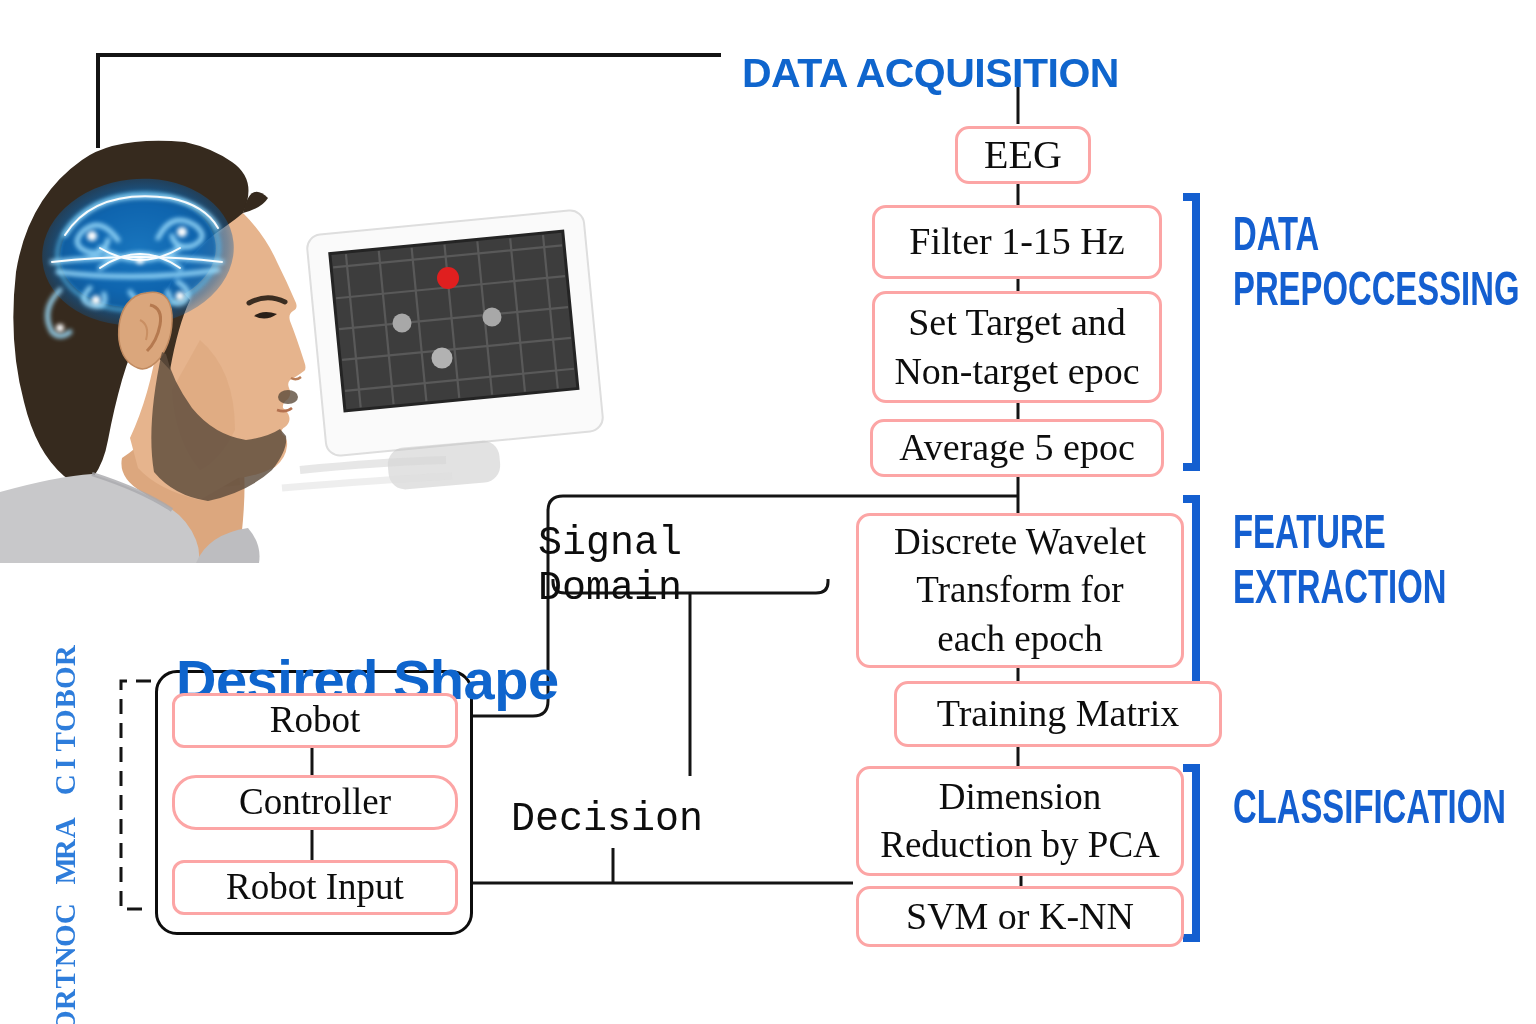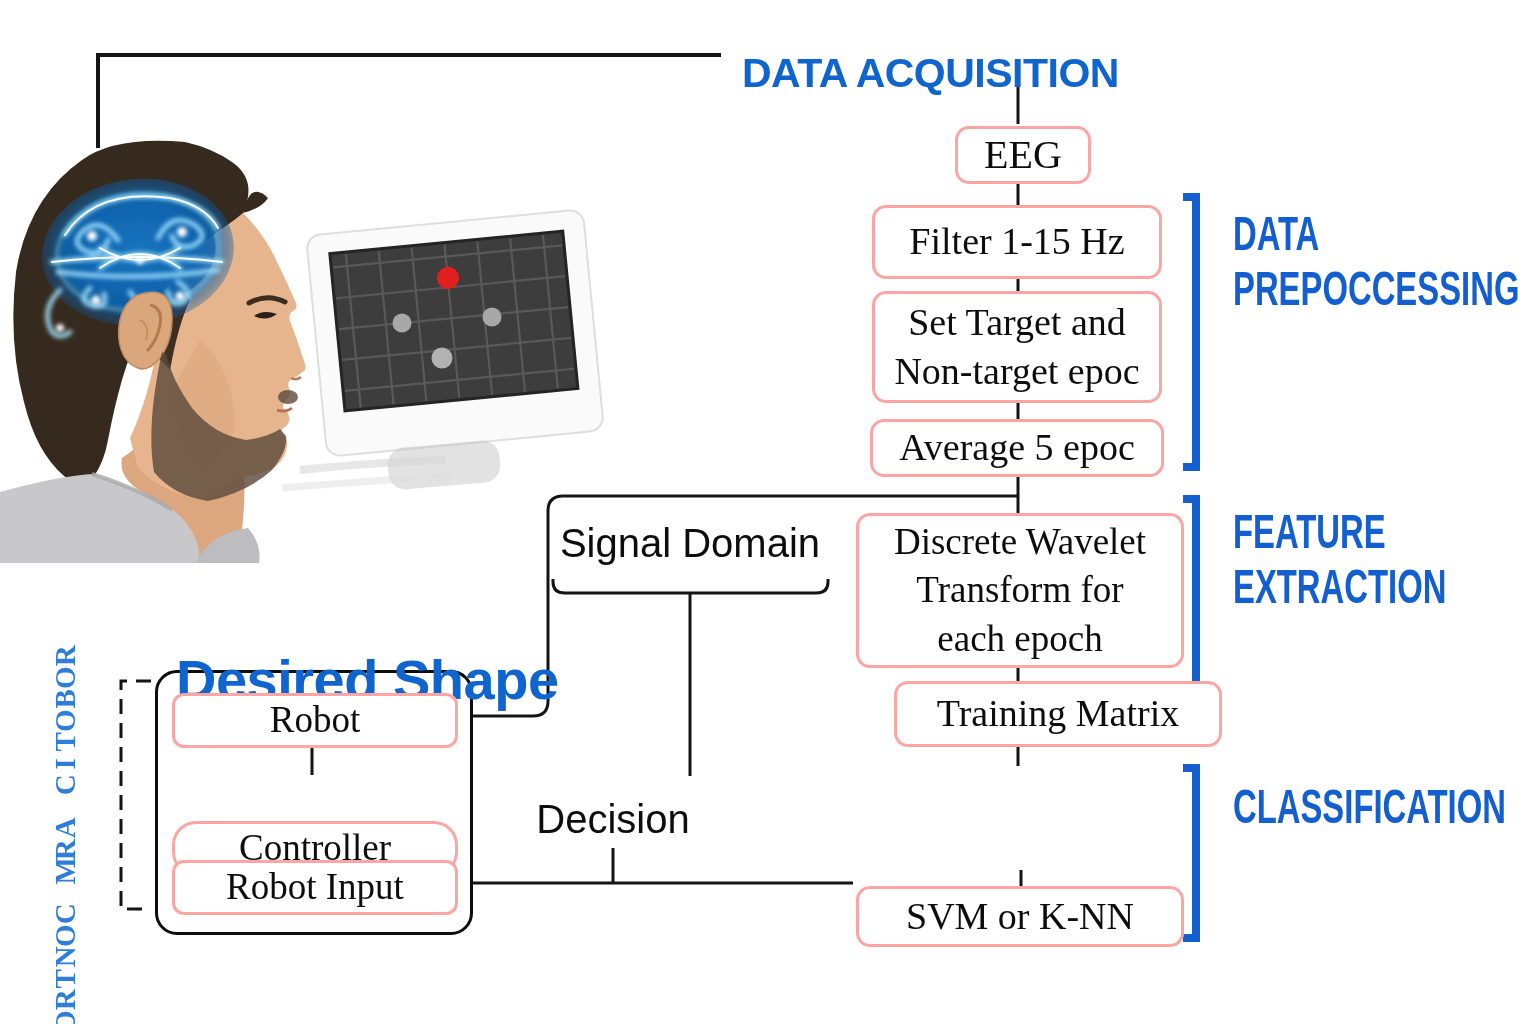--- a/index.html
+++ b/index.html
@@ -10,22 +10,22 @@
   .fbox{position:absolute;background:#fff;border:3px solid #fca5a5;border-radius:14px;
         display:flex;align-items:center;justify-content:center;text-align:center;
         font-family:"Liberation Serif",serif;font-size:38px;line-height:1.30;color:#0d0d0d;
         white-space:pre-line;z-index:3;}
   
   .bluehead{position:absolute;color:#0f65cd;font-weight:bold;letter-spacing:-0.5px;z-index:3;}
   
   .stage{position:absolute;left:1233px;color:#145fd0;font-weight:bold;font-size:49px;
          line-height:55px;transform:scaleX(0.67);transform-origin:left top;white-space:nowrap;z-index:3;}
   
-  .serf{position:absolute;font-family:Liberation Sans, sans-serif;font-size:40px;color:#0d0d0d;
-        text-align:center;z-index:3;}
+  .serf{position:absolute;font-family:Liberation Mono, monospace;font-size:40px;color:#0d0d0d;
+        text-align:left;z-index:3;}
   
   .container-box{position:absolute;border:3px solid #0d0d0d;border-radius:22px;background:transparent;z-index:2;}
   
   #vlabel{position:absolute;left:44px;top:645px;width:44px;z-index:3;color:#2e7ddb;
           font-family:"Liberation Serif",serif;font-weight:bold;font-size:29px;}
   #vlabel .vchar{display:flex;height:21.5px;width:44px;align-items:center;justify-content:center;
           transform:rotate(-90deg);}
   .overlay{position:absolute;left:0;top:0;z-index:2;pointer-events:none;}
   .scene{position:absolute;left:0;top:140px;z-index:1;}
 </style>
@@ -190,31 +190,33 @@
 
   <div class="fbox" style="left:955px;top:126px;width:130px;height:52px;font-size:40px;">EEG</div>
   <div class="fbox" style="left:872px;top:205px;width:284px;height:68px;">Filter 1-15 Hz</div>
   <div class="fbox" style="left:872px;top:291px;width:284px;height:106px;">Set Target and
 Non-target epoc</div>
   <div class="fbox" style="left:870px;top:419px;width:288px;height:52px;">Average 5 epoc</div>
   <div class="fbox" style="left:856px;top:513px;width:322px;height:149px;font-size:37px;">Discrete Wavelet
 Transform for
 each epoch</div>
   <div class="fbox" style="left:856px;top:681px;width:322px;height:60px;margin-left:38px;">Training Matrix</div>
+  <div class="fbox" style="left:856px;top:766px;width:322px;height:104px;font-size:37px;">Dimension
+Reduction by PCA</div>
   <div class="fbox" style="left:856px;top:886px;width:322px;height:55px;">SVM or K-NN</div>
 
   <div class="serf" style="left:538px;top:521px;width:304px;">Signal Domain</div>
   <div class="serf" style="left:511px;top:797px;width:204px;">Decision</div>
 
   <div class="bluehead" style="left:176px;top:634px;font-size:56px;margin-top:13px;">Desired Shape</div>
 
   <div class="container-box" style="left:155px;top:670px;width:312px;height:259px;"></div>
 
   <div class="fbox" style="left:172px;top:693px;width:280px;height:49px;font-size:37px;border-radius:12px;">Robot</div>
-  <div class="fbox" style="left:172px;top:775px;width:280px;height:49px;font-size:37px;border-radius:24px;margin-top:46px;">Controller</div>
+  <div class="fbox" style="left:172px;top:775px;width:280px;height:49px;font-size:37px;border-radius:24px;">Controller</div>
   <div class="fbox" style="left:172px;top:860px;width:280px;height:49px;font-size:37px;border-radius:12px;">Robot Input</div>
 
   <div id="vlabel">
       <span class="vchar">R</span>
       <span class="vchar">O</span>
       <span class="vchar">B</span>
       <span class="vchar">O</span>
       <span class="vchar">T</span>
       <span class="vchar">I</span>
       <span class="vchar">C</span>

